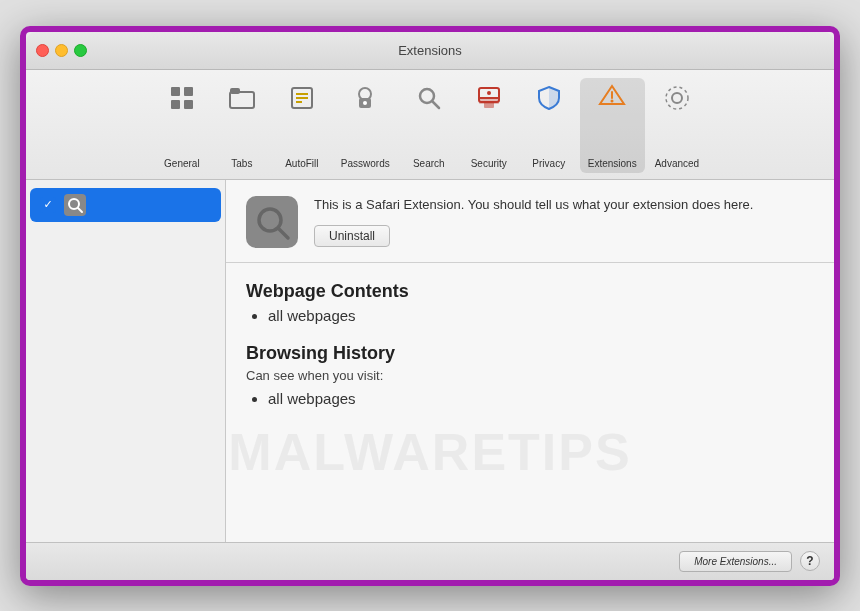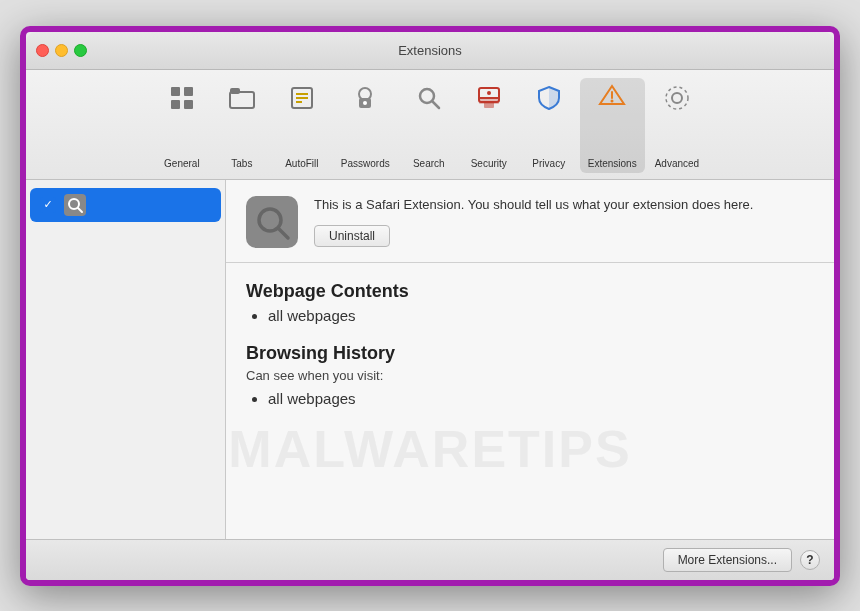--- a/index.html
+++ b/index.html
@@ -235,26 +235,27 @@
       border-top: 1px solid #c0c0c0;
       padding: 8px 14px;
       display: flex;
       justify-content: flex-end;
       align-items: center;
       gap: 8px;
       flex-shrink: 0;
     }
     .more-extensions-btn {
       padding: 4px 14px;
-      font-size: 12px;
+      font-size: 10px;
       background: linear-gradient(to bottom, #f5f5f5, #e2e2e2);
       border: 1px solid #b0b0b0;
       border-radius: 4px;
       cursor: pointer;
       color: #333;
+      font-style: italic;
     }
     .help-btn {
       width: 20px;
       height: 20px;
       background: linear-gradient(to bottom, #f5f5f5, #e2e2e2);
       border: 1px solid #b0b0b0;
       border-radius: 50%;
       cursor: pointer;
       display: flex;
       align-items: center;

